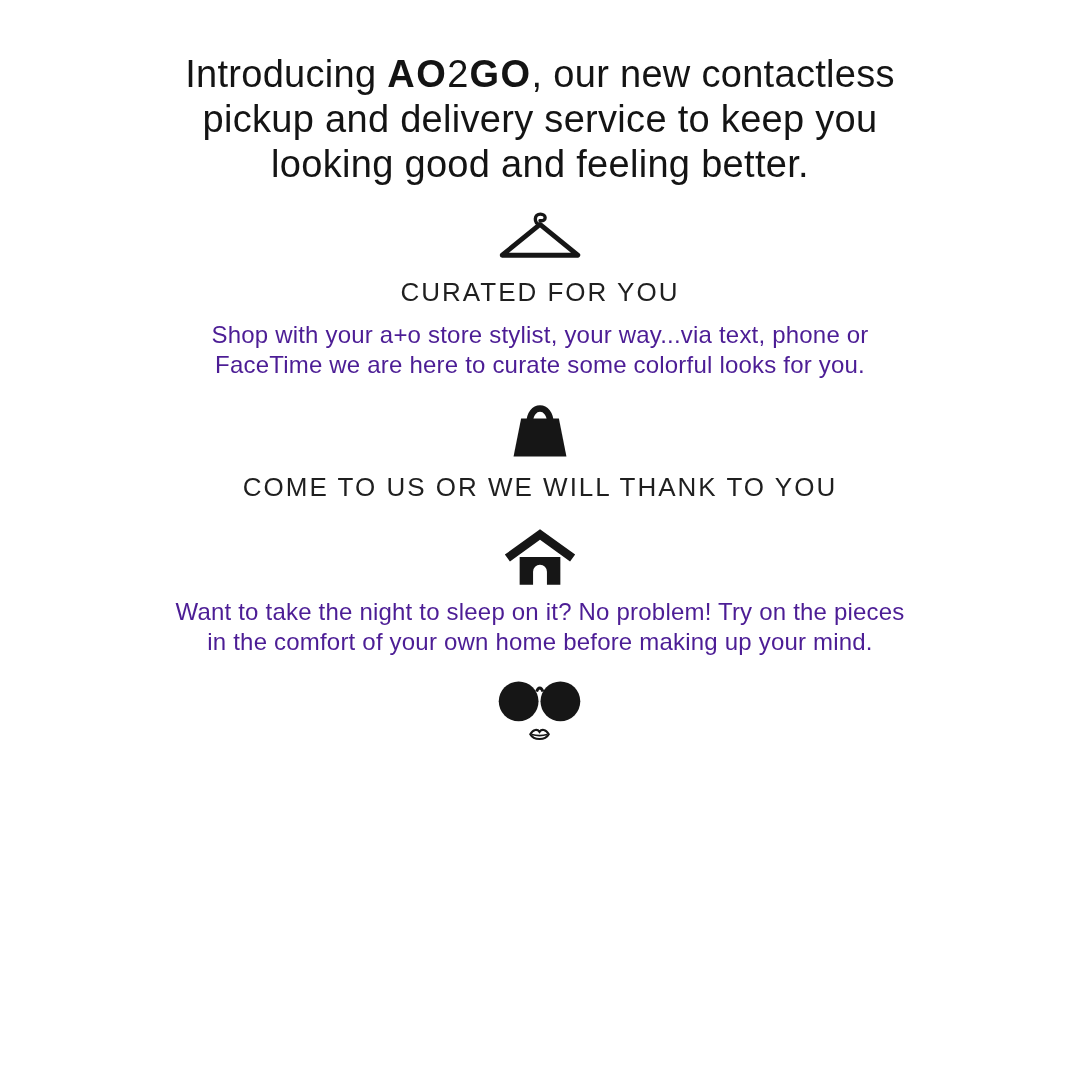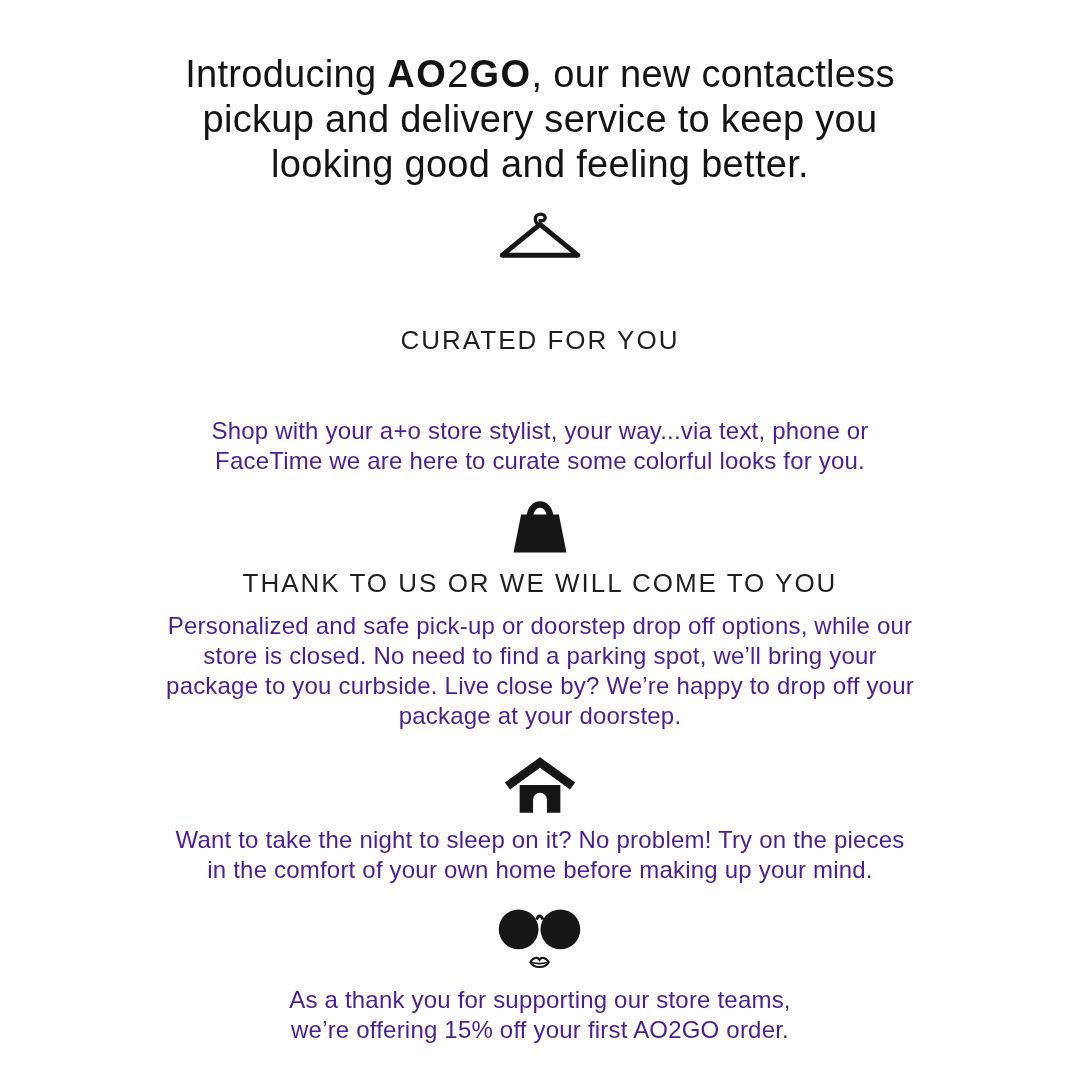--- a/index.html
+++ b/index.html
@@ -53,21 +53,21 @@
   }
   .feature p {
     margin: 12px 0 0 0;
     font-size: 24px;
     font-weight: 300;
     line-height: 30px;
     letter-spacing: 0.2px;
     white-space: pre-line;
     color: #4c1d95;
   }
-  .m-curated   { margin-top: 22px; gap: 48px; }
+  .m-curated   { margin-top: 22px; }
   .m-cometous  { margin-top: 18px; }
   .m-takehome  { margin-top: 24px; }
   .m-thankyou  { margin-top: 22px; }
   .feature.thanks h2 { margin-top: 7px; }
   svg .ink-stroke { stroke: #161616; fill: none; }
   svg .ink-fill   { fill: #161616; }
 </style>
 </head>
 <body>
 
@@ -89,25 +89,21 @@
 FaceTime we are here to curate some colorful looks for you.</p>
   </section>
 
   <section class="feature m-cometous">
     <div class="icon-wrap">
       <svg width="68" height="62" viewBox="0 0 72 64" aria-hidden="true">
         <path class="ink-stroke" d="M25 26 C25 5 47 5 47 26" stroke-width="7"></path>
         <path class="ink-fill" d="M16 21 H56 L64 61 H8 Z"></path>
       </svg>
     </div>
-    <h2>THANK TO US OR WE WILL COME TO YOU</h2>
-    <p>Personalized and safe pick-up or doorstep drop off options, while our
-store is closed. No need to find a parking spot, we’ll bring your
-package to you curbside. Live close by? We’re happy to drop off your
-package at your doorstep.</p>
+    <h2>COME TO US OR WE WILL THANK TO YOU</h2>
   </section>
 
   <section class="feature m-takehome">
     <div class="icon-wrap">
       <svg width="74" height="58" viewBox="0 0 80 62" aria-hidden="true">
         <path class="ink-fill" d="M40 2 L78 29.5 L72.5 37 L40 13.5 L7.5 37 L2 29.5 Z"></path>
         <path class="ink-fill" d="M18 32 H62 V62 H47.5 V48 A7.5 7.5 0 0 0 32.5 48 V62 H18 Z"></path>
       </svg>
     </div>
     <p>Want to take the night to sleep on it? No problem! Try on the pieces
@@ -117,17 +113,15 @@
   <section class="feature m-thankyou thanks">
     <div class="icon-wrap">
       <svg width="90" height="66" viewBox="0 0 92 68" aria-hidden="true">
         <circle class="ink-fill" cx="24" cy="23" r="20.5"></circle>
         <circle class="ink-fill" cx="67" cy="23" r="20.5"></circle>
         <path class="ink-stroke" d="M42.5 13 C44 8 47.5 8 49 13" stroke-width="3"></path>
         <path d="M36 57 C39 51.5 43.5 51.5 45.5 54.5 C47.5 51.5 52 51.5 55 57 C51.5 63.5 39.5 63.5 36 57 Z" fill="#ffffff" stroke="#161616" stroke-width="2.2"></path>
         <path class="ink-stroke" d="M37.5 57.2 Q45.5 59.5 53.5 57.2" stroke-width="1.6"></path>
       </svg>
     </div>
-    <p>As a thank you for supporting our store teams,
-we’re offering 15% off your first AO2GO order.</p>
   </section>
 
 </main>
 
 </body></html>

